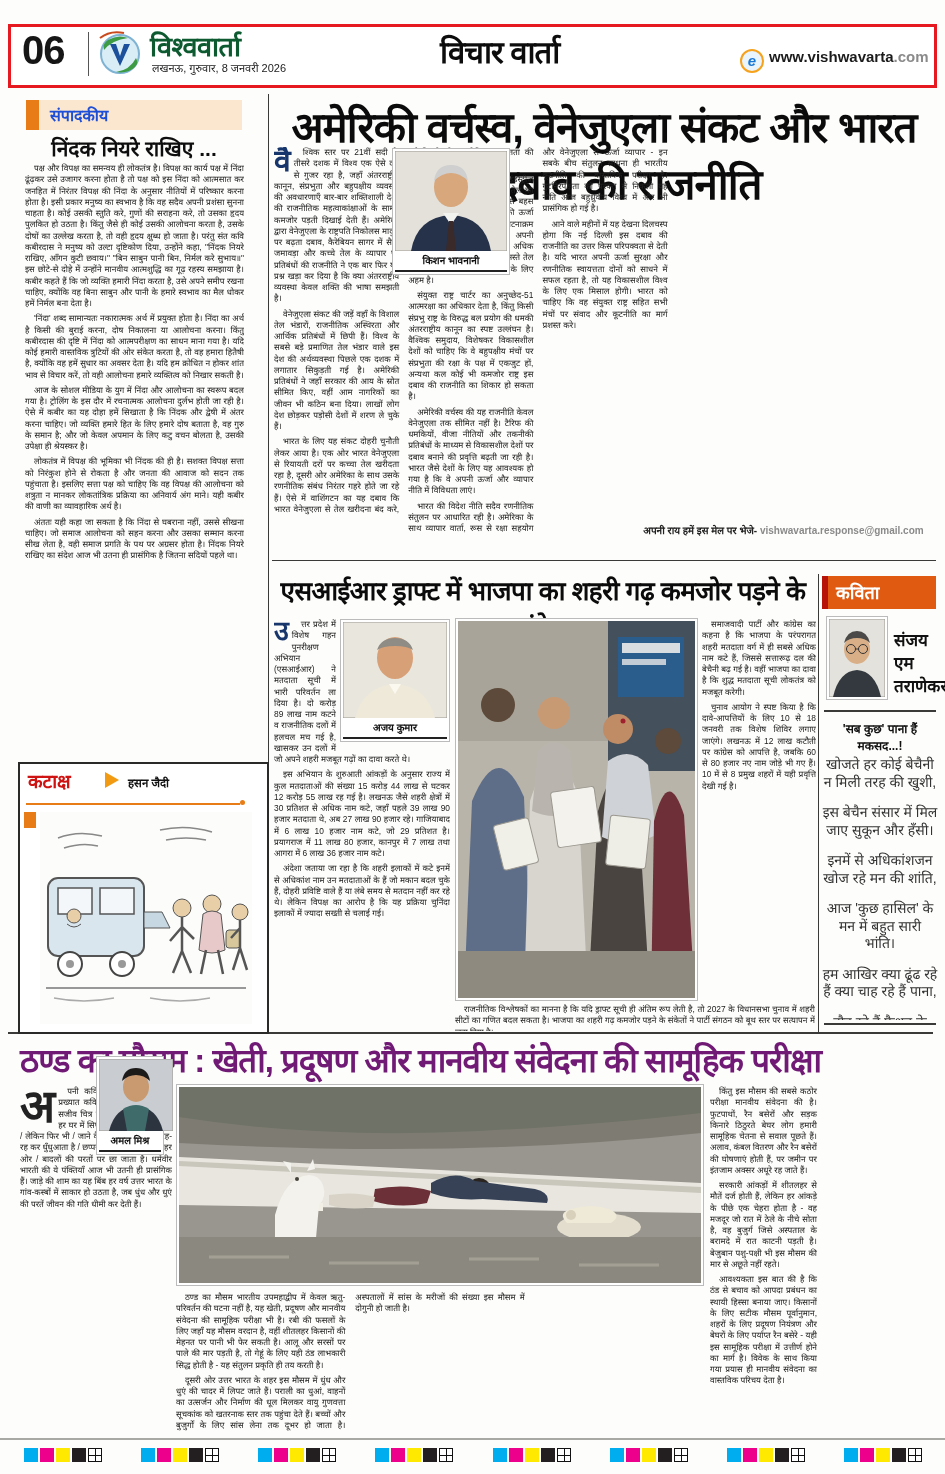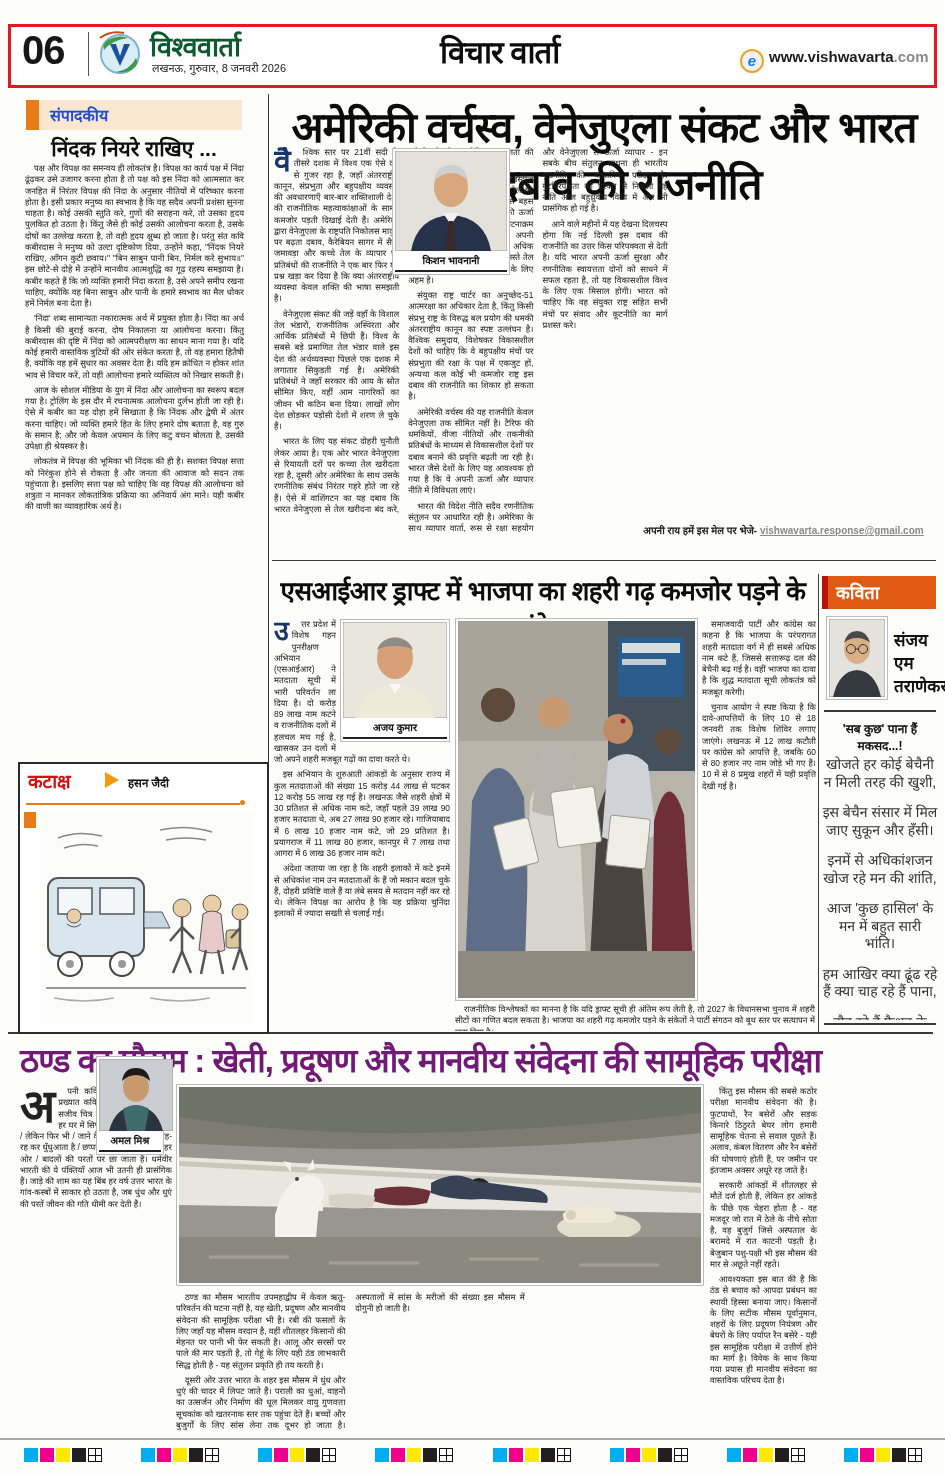--- a/index.html
+++ b/index.html
@@ -41,21 +41,21 @@
   .a1-headline{left:272px;top:97px;width:664px;text-align:center;font-size:42px;font-weight:bold;color:#0b0b0b;letter-spacing:-1px;}
   .a1-body{left:274px;top:147px;width:662px;height:388px;column-count:5;column-gap:9px;column-fill:auto;overflow:hidden;}
   .photo-card{background:#fff;border:1px solid #bbb;padding:2px;box-sizing:border-box;}
   .caption{font-weight:bold;text-align:center;font-size:10px;color:#111;padding:2px 0 3px;border-bottom:2px solid #222;}
   .dropcap{float:left;font-weight:bold;color:#17366b;line-height:.85;margin:1px 3px 0 0;}
   .dc1{font-size:30px;}
   .dc2{font-size:27px;}
   .dc3{font-size:46px;color:#222;}
   .feedback{left:632px;top:523px;width:303px;font-size:10px;text-align:center;}
   .feedback b{color:#222;}
-  .feedback .mail{color:#8a8a8a;font-weight:bold;text-decoration:underline;}
+  .feedback .mail{color:#8a8a8a;font-weight:bold;}
   .hrule1{left:272px;top:560px;width:664px;height:1px;}
   
   .a2-headline{left:272px;top:572px;width:542px;text-align:center;font-size:26px;font-weight:bold;color:#0b0b0b;letter-spacing:-0.5px;}
   .a2-left{left:274px;top:619px;width:176px;height:412px;overflow:hidden;}
   .a2-photo-author{float:right;width:110px;margin:0 0 4px 4px;}
   .a2-img{left:455px;top:618px;width:243px;height:383px;}
   .a2-right{left:702px;top:619px;width:114px;height:412px;overflow:hidden;}
   .a2-below{left:455px;top:1004px;width:360px;height:27px;overflow:hidden;}
   .vrule-poem{left:818px;top:574px;width:1px;height:458px;}
   
@@ -119,20 +119,21 @@
   <div class="abs edit-head"></div>
   <div class="abs edit-accent"></div>
   <div class="abs edit-label">संपादकीय</div>
   <div class="abs edit-headline">निंदक नियरे राखिए ...</div>
   <div class="abs edit-body body-txt">
 
   <p>पक्ष और विपक्ष का समन्वय ही लोकतंत्र है। विपक्ष का कार्य पक्ष में निंदा ढूंढ़कर उसे उजागर करना होता है तो पक्ष को इस निंदा को आत्मसात कर जनहित में निरंतर विपक्ष की निंदा के अनुसार नीतियों में परिष्कार करना होता है। इसी प्रकार मनुष्य का स्वभाव है कि वह सदैव अपनी प्रशंसा सुनना चाहता है। कोई उसकी स्तुति करे, गुणों की सराहना करे, तो उसका हृदय पुलकित हो उठता है। किंतु जैसे ही कोई उसकी आलोचना करता है, उसके दोषों का उल्लेख करता है, तो वही हृदय क्षुब्ध हो जाता है। परंतु संत कवि कबीरदास ने मनुष्य को उल्टा दृष्टिकोण दिया, उन्होंने कहा, "निंदक नियरे राखिए, आँगन कुटी छवाय।" "बिन साबुन पानी बिन, निर्मल करे सुभाय॥" इस छोटे-से दोहे में उन्होंने मानवीय आत्मशुद्धि का गूढ़ रहस्य समझाया है। कबीर कहते हैं कि जो व्यक्ति हमारी निंदा करता है, उसे अपने समीप रखना चाहिए, क्योंकि वह बिना साबुन और पानी के हमारे स्वभाव का मैल धोकर हमें निर्मल बना देता है।</p>
       <p>'निंदा' शब्द सामान्यतः नकारात्मक अर्थ में प्रयुक्त होता है। निंदा का अर्थ है किसी की बुराई करना, दोष निकालना या आलोचना करना। किंतु कबीरदास की दृष्टि में निंदा को आत्मपरीक्षण का साधन माना गया है। यदि कोई हमारी वास्तविक त्रुटियों की ओर संकेत करता है, तो वह हमारा हितैषी है, क्योंकि वह हमें सुधार का अवसर देता है। यदि हम क्रोधित न होकर शांत भाव से विचार करें, तो वही आलोचना हमारे व्यक्तित्व को निखार सकती है।</p>
       <p>आज के सोशल मीडिया के युग में निंदा और आलोचना का स्वरूप बदल गया है। ट्रोलिंग के इस दौर में रचनात्मक आलोचना दुर्लभ होती जा रही है। ऐसे में कबीर का यह दोहा हमें सिखाता है कि निंदक और द्वेषी में अंतर करना चाहिए। जो व्यक्ति हमारे हित के लिए हमारे दोष बताता है, वह गुरु के समान है; और जो केवल अपमान के लिए कटु वचन बोलता है, उसकी उपेक्षा ही श्रेयस्कर है।</p>
       <p>लोकतंत्र में विपक्ष की भूमिका भी निंदक की ही है। सशक्त विपक्ष सत्ता को निरंकुश होने से रोकता है और जनता की आवाज को सदन तक पहुंचाता है। इसलिए सत्ता पक्ष को चाहिए कि वह विपक्ष की आलोचना को शत्रुता न मानकर लोकतांत्रिक प्रक्रिया का अनिवार्य अंग माने। यही कबीर की वाणी का व्यावहारिक अर्थ है।</p>
+      <p>अंततः यही कहा जा सकता है कि निंदा से घबराना नहीं, उससे सीखना चाहिए। जो समाज आलोचना को सहन करना और उसका सम्मान करना सीख लेता है, वही समाज प्रगति के पथ पर अग्रसर होता है। निंदक नियरे राखिए का संदेश आज भी उतना ही प्रासंगिक है जितना सदियों पहले था।</p>
     </div>
 
   <div class="abs kataksh-box"></div>
   <div class="abs kataksh-label">कटाक्ष</div>
   <div class="abs kataksh-arrow"></div>
   <div class="abs kataksh-author">हसन जैदी</div>
   <div class="abs kataksh-rule"></div>
   <div class="abs kataksh-dot"></div>
   <div class="abs kataksh-sq"></div>
   <div class="abs cartoon">

